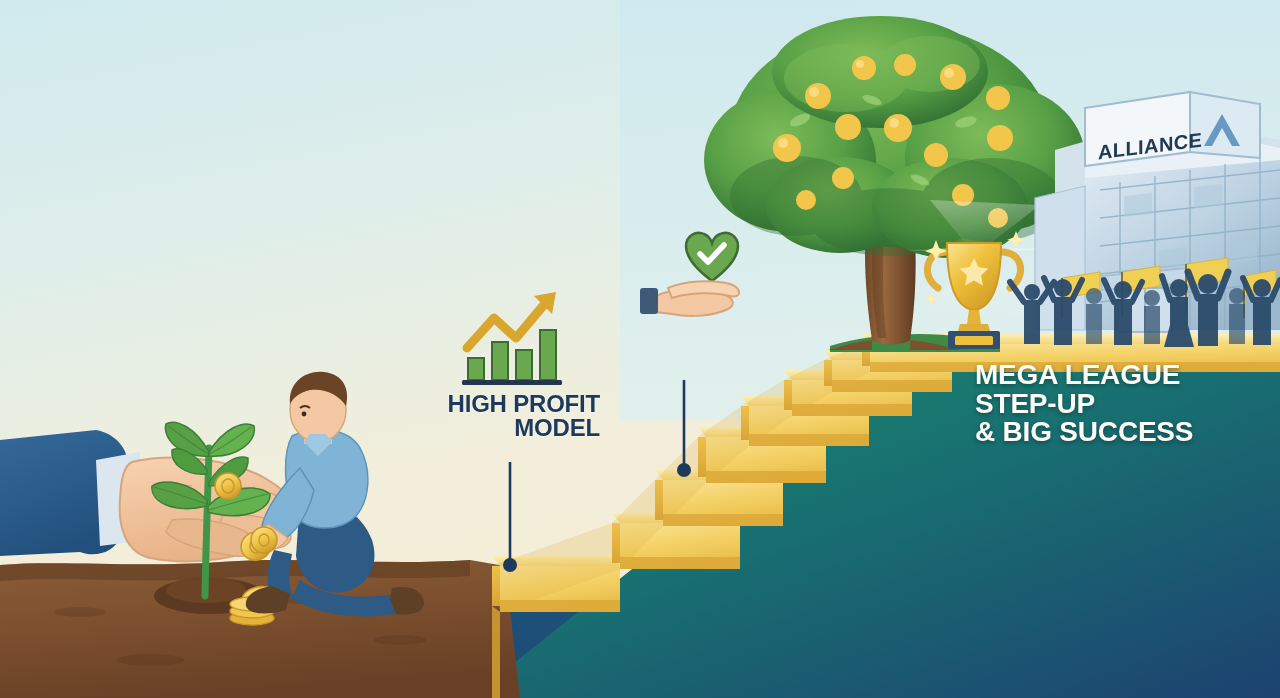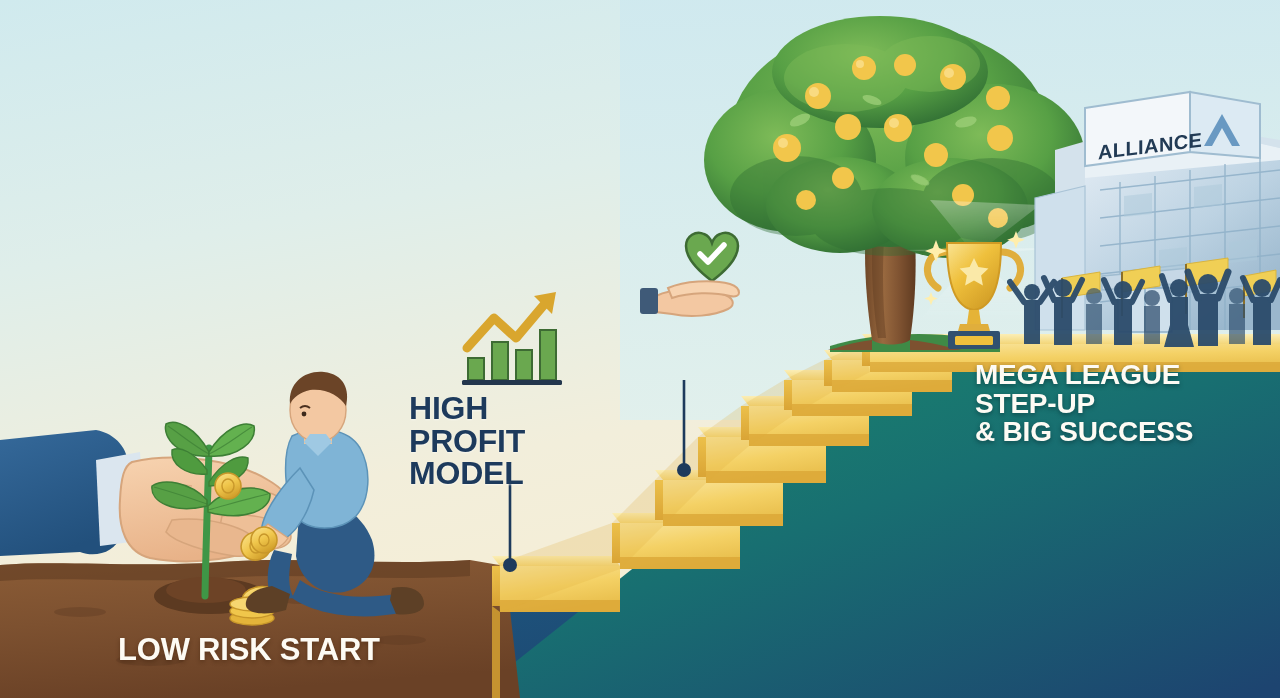--- a/index.html
+++ b/index.html
@@ -23,24 +23,24 @@
     white-space:pre-line;
     pointer-events:none;
   }
   #label-low-risk{
     left:118px;top:634px;
     font-size:31px;
     color:#fdfbf4;
     text-shadow:0 2px 4px rgba(60,30,10,.45);
   }
   #label-high-profit{
-    left:409px;top:392px;
-    font-size:32px;
+    left:420px;top:392px;
+    font-size:24px;
     color:#1d3a5c;
-    text-align:left;width:180px;
+    text-align:right;width:180px;
     text-shadow:0 1px 2px rgba(255,255,255,.55);
   }
   #label-thorough{
     left:600px;top:314px;
     font-size:28px;
     color:#1d3a5c;
     text-align:center;width:152px;
     text-shadow:0 1px 2px rgba(255,255,255,.5);
   }
   #label-mega{
@@ -519,21 +519,20 @@
     <g stroke="#1d3a5c" stroke-width="2.6" fill="none">
       <path d="M510,462 L510,560"></path>
       <path d="M684,380 L684,466"></path>
     </g>
     <g fill="#1d3a5c">
       <circle cx="510" cy="565" r="7"></circle>
       <circle cx="684" cy="470" r="7"></circle>
     </g>
   </svg>
 
-  <div class="label" id="label-low-risk">LOW RISK START</div>
 
   <div class="label" id="label-high-profit">HIGH PROFIT
 MODEL</div>
 
 
   <div class="label" id="label-mega">MEGA LEAGUE STEP-UP
 &amp; BIG SUCCESS</div>
 
   <div id="label-alliance">ALLIANCE</div>
 

